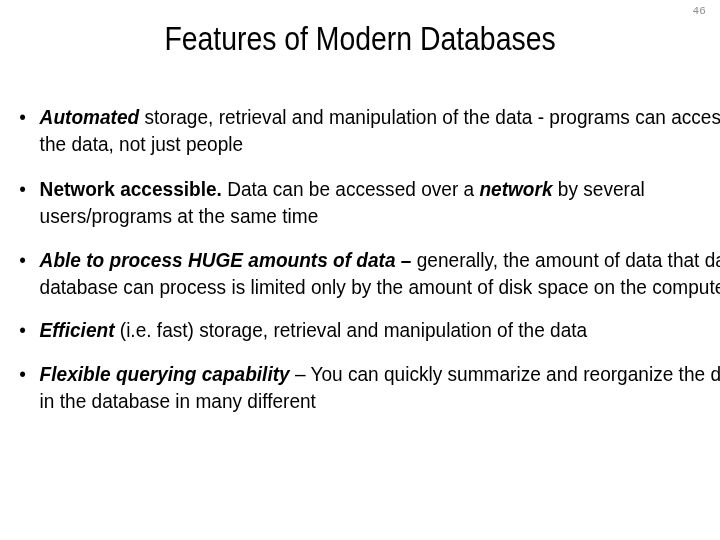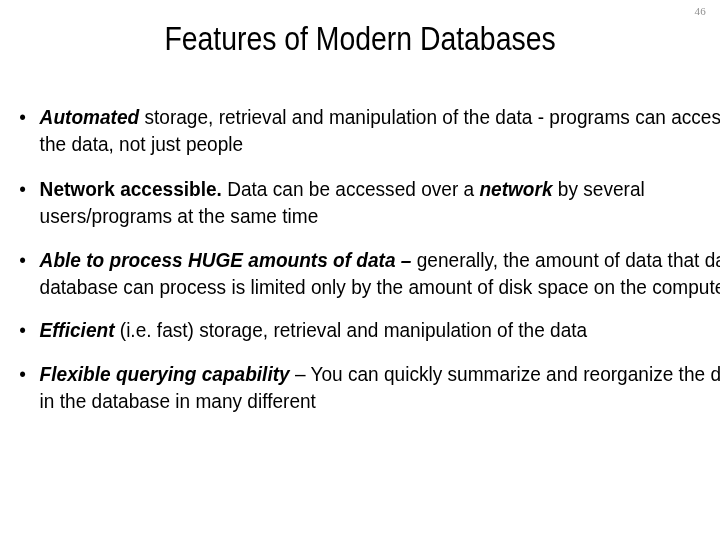--- a/index.html
+++ b/index.html
@@ -20,21 +20,21 @@
     height: 540px;
     background: #ffffff;
     overflow: hidden;
   }
   .page-number {
     position: absolute;
     top: 5px;
     right: 14px;
     font-size: 11px;
     color: #8f8f8f;
-    font-family: Liberation Serif, serif;
+    font-family: Liberation Mono, monospace;
     letter-spacing: 0.2px;
   }
   .slide-title {
     position: absolute;
     top: 19px;
     left: 0;
     width: 720px;
     text-align: center;
     font-size: 33px;
     font-weight: 400;

